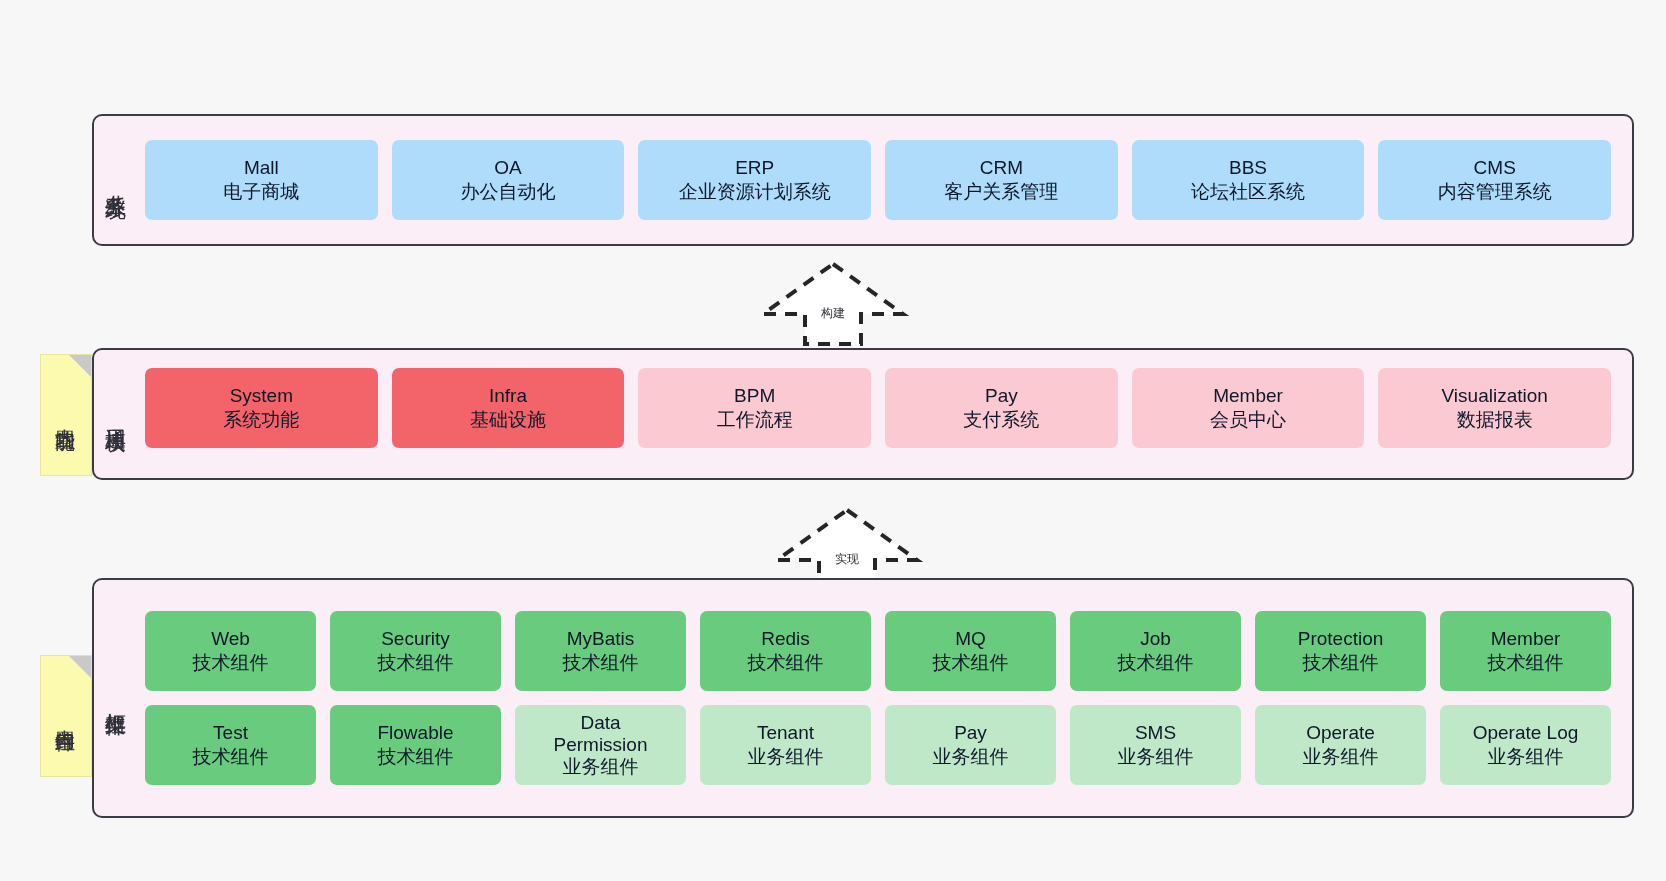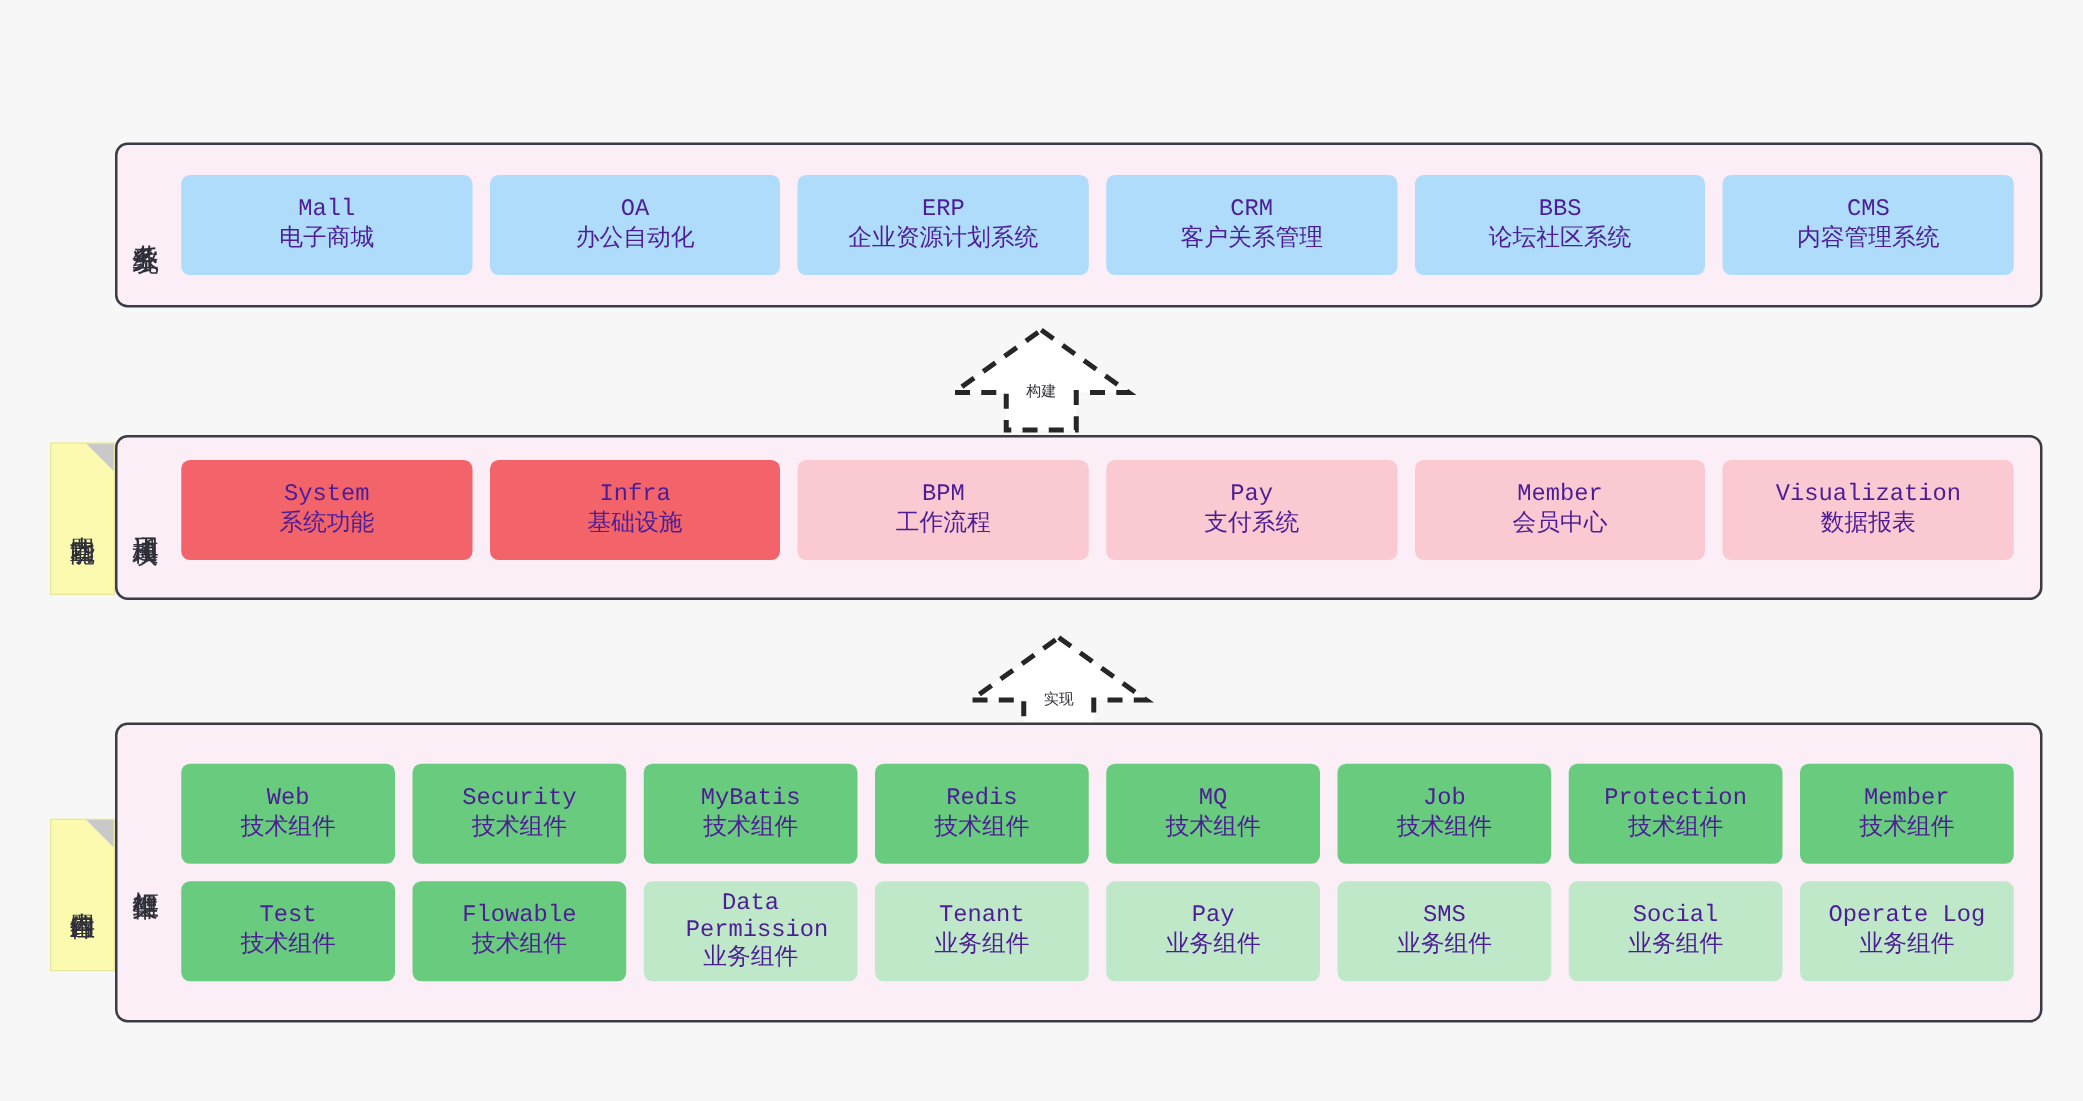--- a/index.html
+++ b/index.html
@@ -70,24 +70,23 @@
     flex: 1 1 0;
     margin: 0 7px;
     border-radius: 7px;
     display: flex;
     flex-direction: column;
     align-items: center;
     justify-content: center;
     text-align: center;
     font-size: 19px;
     line-height: 1.25;
-    color: #4c1d95;
+    color: #0f172a;
     padding: 4px 6px;
     user-select: none;
-    font-family: Liberation Mono, monospace;
   }
   .node .n-title { display: block; }
   .node .n-sub { display: block; }
 
   
   .row-business { height: 80px; }
   .node.blue { background: #aedcfa; height: 80px; }
 
   
   .row-modules { height: 93px; }
@@ -305,21 +304,21 @@
         </div>
         <div class="node green-light">
           <span class="n-title">Pay</span>
           <span class="n-sub">业务组件</span>
         </div>
         <div class="node green-light">
           <span class="n-title">SMS</span>
           <span class="n-sub">业务组件</span>
         </div>
         <div class="node green-light">
-          <span class="n-title">Social</span>
+          <span class="n-title">Operate</span>
           <span class="n-sub">业务组件</span>
         </div>
         <div class="node green-light">
           <span class="n-title">Operate Log</span>
           <span class="n-sub">业务组件</span>
         </div>
       </div>
 
     </div>
   </div>

